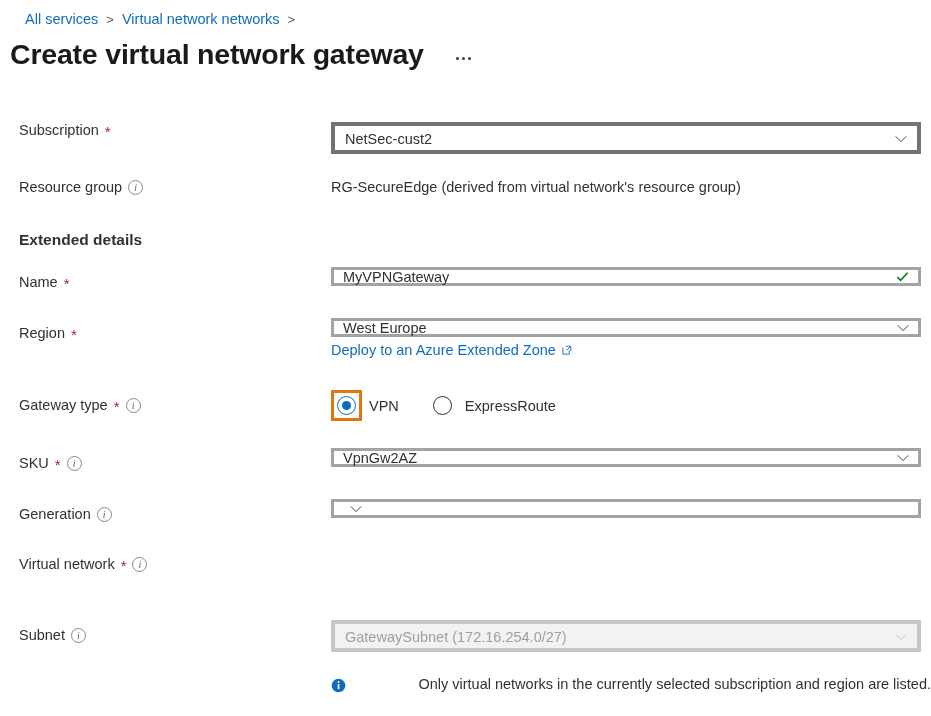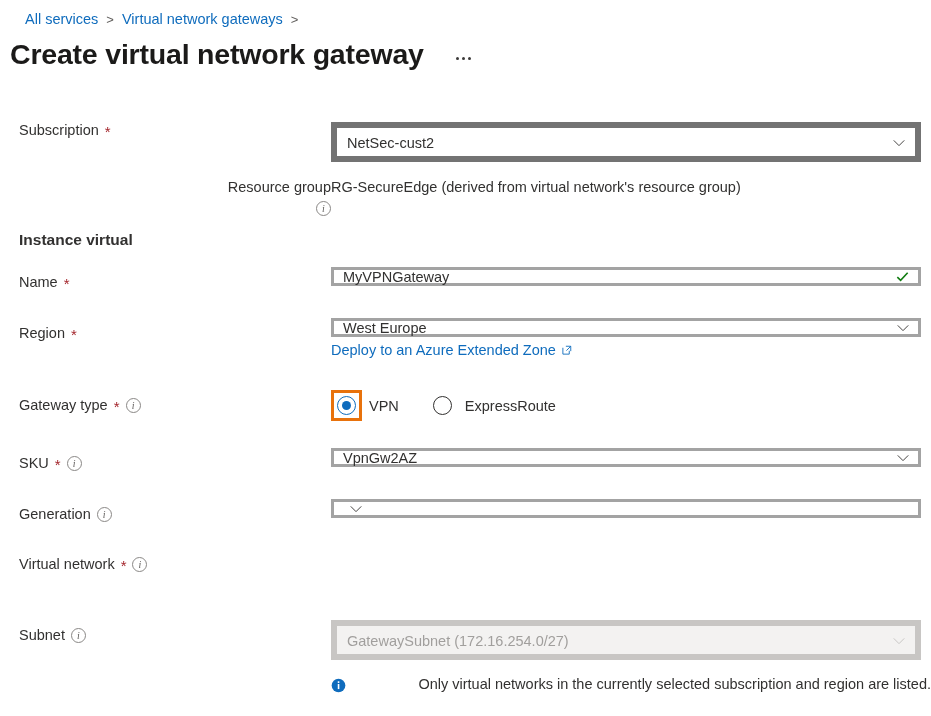--- a/index.html
+++ b/index.html
@@ -122,22 +122,22 @@
     line-height: 1;
     cursor: pointer;
     flex: 0 0 auto;
     box-sizing: border-box;
   }
 
   
   .ctrl {
     box-sizing: border-box;
     width: 590px;
-    height: 40px;
-    border: 6px solid #737373;
+    height: 32px;
+    border: 4px solid #737373;
     background: #ffffff;
     display: flex;
     align-items: center;
     padding: 1px 9px 0 10px;
     font-size: 14.5px;
     color: #323130;
     cursor: pointer;
     position: relative;
   }
   .ctrl.highlight {
@@ -259,21 +259,21 @@
     font-size: 14.5px;
     color: #323130;
   }
 </style>
 </head>
 <body>
 
 <div class="breadcrumb">
   <span class="crumb-link">All services</span>
   <span class="crumb-sep">&gt;</span>
-  <span class="crumb-link">Virtual network gateways</span>
+  <span class="crumb-link">Virtual network networks</span>
   <span class="crumb-sep">&gt;</span>
 </div>
 
 <div class="title-row">
   <div class="page-title">Create virtual network gateway</div>
   <div class="ellipsis-btn">
     <span></span>
     <span></span>
     <span></span>
   </div>
@@ -290,30 +290,30 @@
       <div class="ctrl">
         <span class="val">NetSec-cust2</span>
         <svg class="chev" viewBox="0 0 16 16">
           <path d="M2 5 L8 11 L14 5" fill="none" stroke="#323130" stroke-width="1.1"></path>
         </svg>
       </div>
     </div>
   </div>
 
   <div class="row" style="height:54px;">
-    <div class="label" style="padding-top:8px;flex-direction:column;">
+    <div class="label" style="padding-top:8px;">
       <span>Resource group</span>
       <span class="info-icon">i</span>
     </div>
     <div class="field" style="padding-top:8px;">
       <div class="static-text">RG-SecureEdge (derived from virtual network's resource group)</div>
     </div>
   </div>
 
-  <div class="section-header" style="height:42px;line-height:30px;">Instance virtual</div>
+  <div class="section-header" style="height:42px;line-height:30px;">Extended details</div>
 
   <div class="row" style="height:51px;">
     <div class="label" style="padding-top:7px;">
       <span>Name</span>
       <span class="req">*</span>
     </div>
     <div class="field">
       <div class="ctrl highlight">
         <span class="val">MyVPNGateway</span>
         <svg class="check" viewBox="0 0 16 16">

